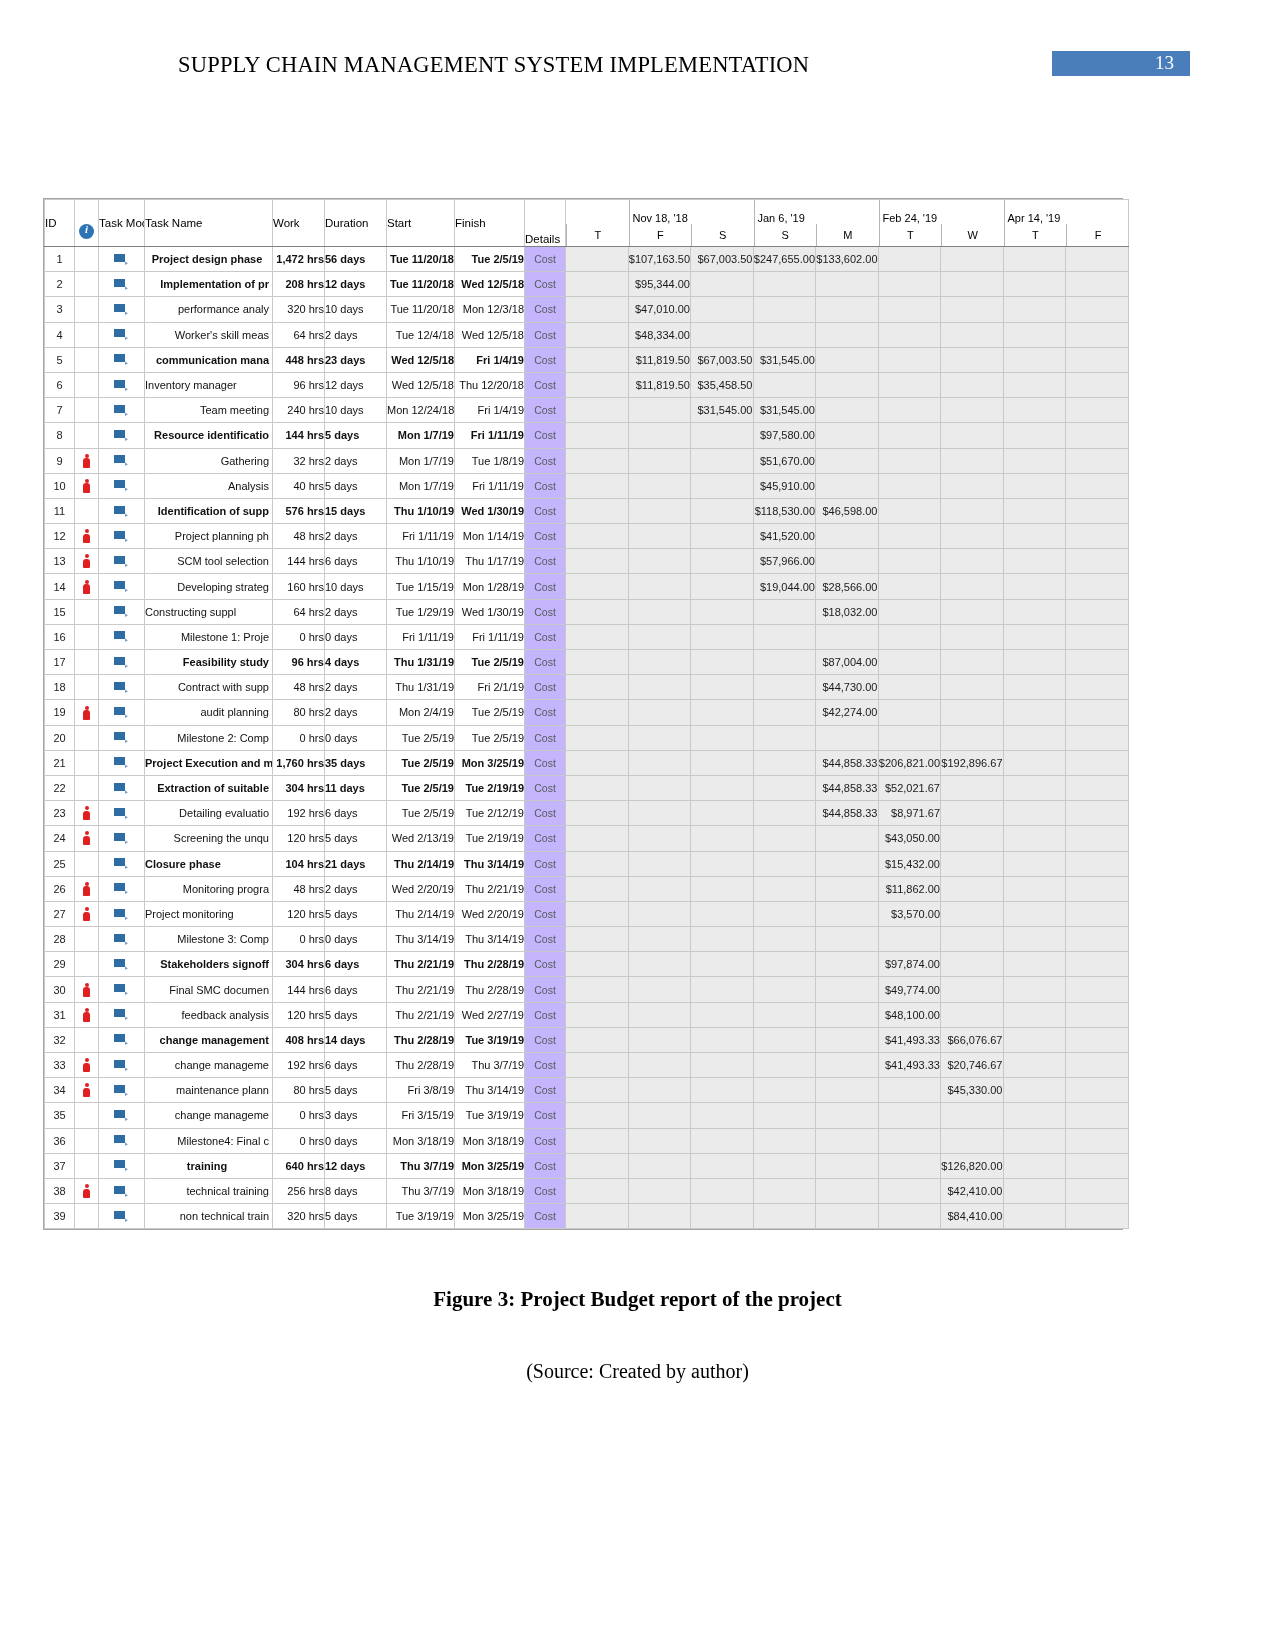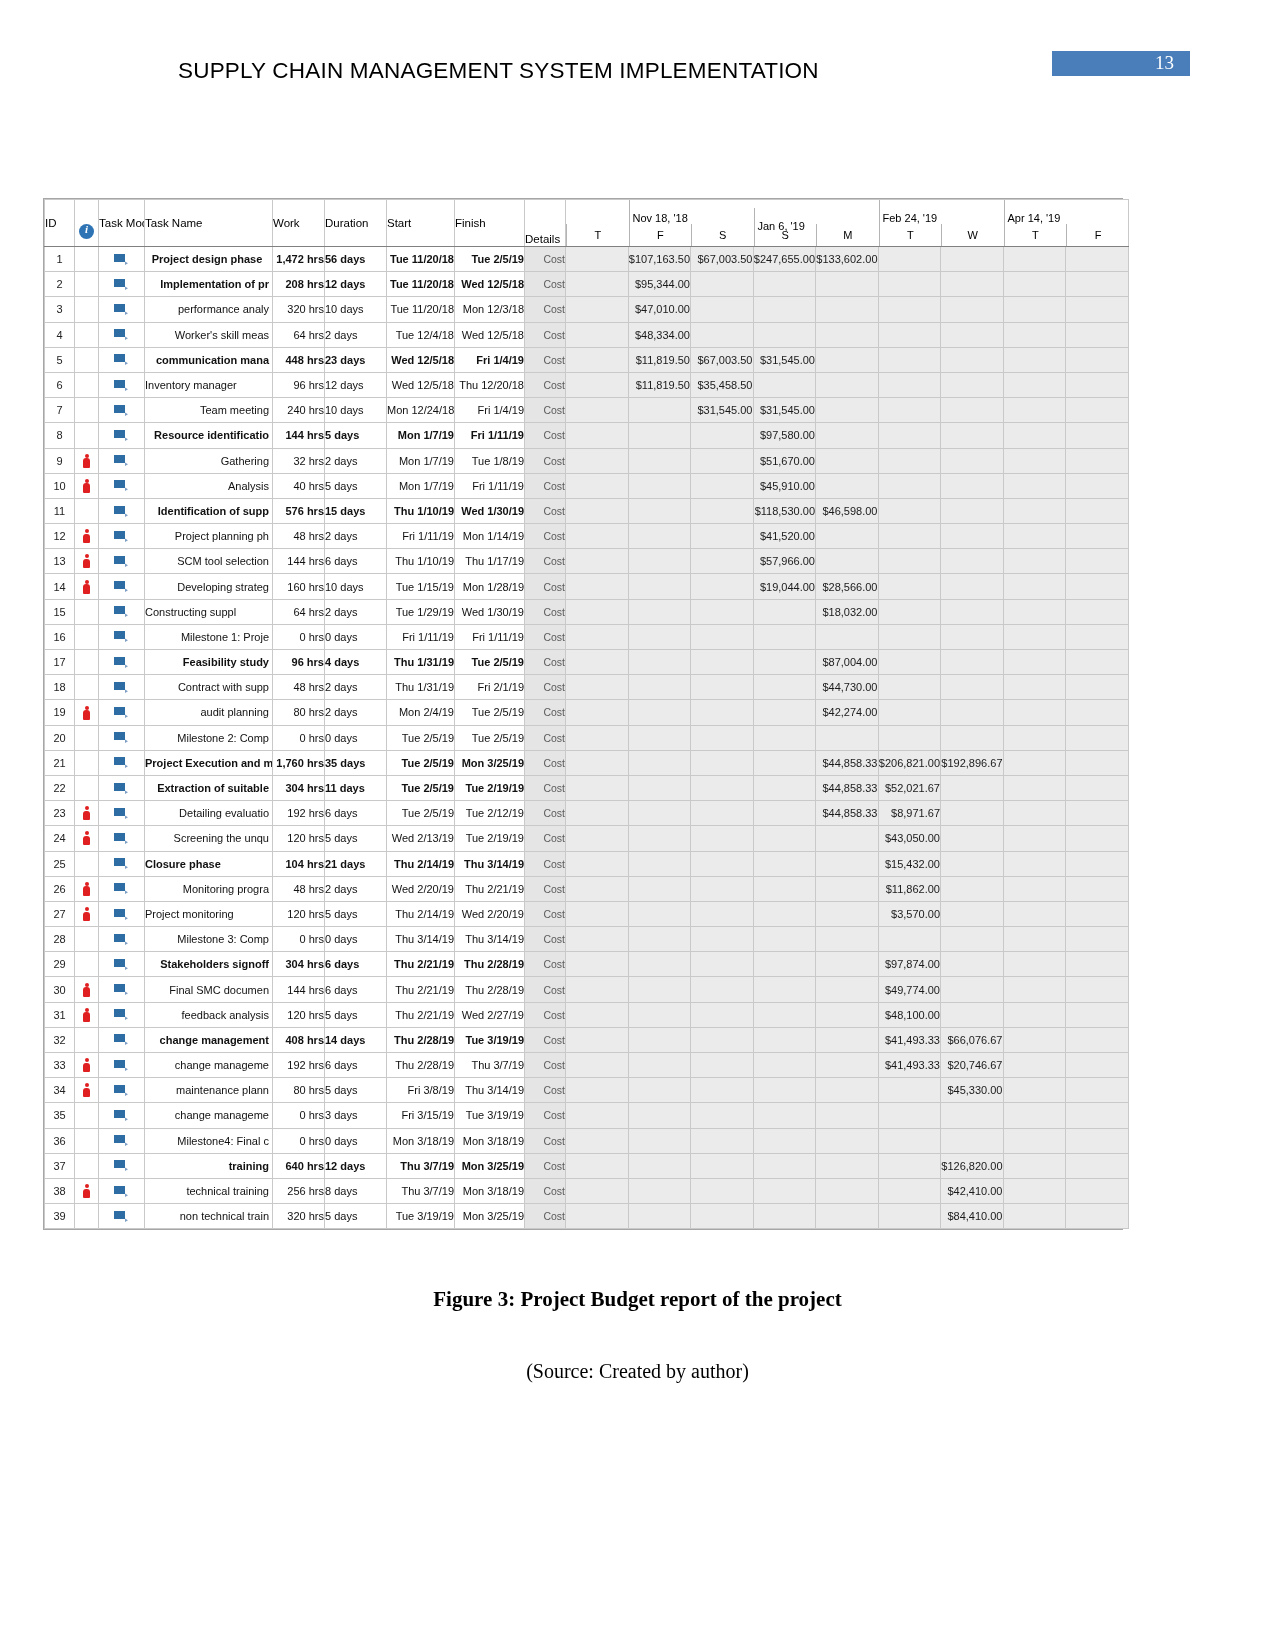--- a/index.html
+++ b/index.html
@@ -10,22 +10,22 @@
     font-family:"Liberation Serif", serif;
     position:relative;
     overflow:hidden;
   }
 
   
   .page-header {
     position:absolute; top:50px; left:0; width:1275px; height:40px;
   }
   .doc-title {
-    position:absolute; left:178px; top:8px;
-    font-family:Liberation Sans, sans-serif;
+    position:absolute; left:178px; top:2px;
+    font-family:Liberation Serif, serif;
     font-size:22.5px; letter-spacing:0.2px;
     color:#000; white-space:nowrap;
   }
   .page-num-box {
     position:absolute; left:1052px; top:1px;
     width:138px; height:25px;
     background:#4a7ebb;
   }
   .page-num-box span {
     position:absolute; right:16px; top:1px;
@@ -73,22 +73,22 @@
 
   
   .c-id      { width:30px;  text-align:center; }
   .c-ind     { width:24px;  text-align:center; }
   .c-mode    { width:46px;  text-align:center; }
   .c-name    { width:128px; text-align:right; padding-right:3px; }
   .c-work    { width:52px;  text-align:right; padding-right:3px; }
   .c-dur     { width:62px;  text-align:left;  padding-left:2px; }
   .c-start   { width:68px;  text-align:right; padding-right:2px; }
   .c-finish  { width:70px;  text-align:right; padding-right:2px; }
-  .c-det     { width:41px;  text-align:right;  padding-left:2px;
-               background:#e5e5e5; color:#5b5b5b; font-size:10.5px; }
+  .c-det     { width:41px;  text-align:center;  padding-left:2px;
+               background:#c4b5fd; color:#5b5b5b; font-size:10.5px; }
 
   tr.data-row td { height:25.2px; }
   tr.data-row td.c-id { font-size:11px; color:#222; }
 
   
   td.ts {
     background:#ebebeb;
     text-align:right;
     padding-right:1px;
     font-size:11px;
@@ -215,21 +215,21 @@
         <th class="hdr-cell">Duration</th>
         <th class="hdr-cell">Start</th>
         <th class="hdr-cell">Finish</th>
         <th class="hdr-cell b-bottom">Details</th>
         <th class="hdr-cell" colspan="9" style="padding:0">
           <div id="timescale-top" class="tier-top">
               <div style="position: absolute; top: 0px; height: 24px; left: 0px; width: 62.5px;"></div>
               <div style="position: absolute; top: 0px; height: 24px; left: 62.5px; width: 125px; border-left: 1px solid rgb(180, 180, 180);">
                 <span class="tier-lbl">Nov 18, '18</span>
               </div>
-              <div style="position: absolute; top: 8px; height: 24px; left: 187.5px; width: 125px; border-left: 1px solid rgb(180, 180, 180);">
+              <div style="position: absolute; top: 0px; height: 24px; left: 187.5px; width: 125px; border-left: 1px solid rgb(180, 180, 180);">
                 <span class="tier-lbl">Jan 6, '19</span>
               </div>
               <div style="position: absolute; top: 0px; height: 24px; left: 312.5px; width: 125px; border-left: 1px solid rgb(180, 180, 180);">
                 <span class="tier-lbl">Feb 24, '19</span>
               </div>
               <div style="position: absolute; top: 0px; height: 24px; left: 437.5px; width: 62.5px; border-left: 1px solid rgb(180, 180, 180);">
                 <span class="tier-lbl">Apr 14, '19</span>
               </div>
             </div>
           <table style="width:100%;border-collapse:collapse;table-layout:fixed">
@@ -1053,21 +1053,21 @@
           <td class="ts"></td>
           <td class="ts"></td>
           <td class="ts"></td>
         </tr>
         <tr class="data-row">
           <td class="c-id">37</td>
           <td class="c-ind"></td>
           <td class="c-mode"><span class="mode-icon"><span class="sq"></span><svg class="arrow" viewBox="0 0 8 6">
                 <path d="M0 4 L5 4 L5 1.5 L8 3.2 L5 5 L5 4 Z" fill="#7d9fc4"></path>
               </svg></span></td>
-          <td class="c-name" style="text-align:right;padding-right:3px;font-weight:bold;">training</td>
+          <td class="c-name" style="text-align:center;padding-right:3px;font-weight:bold;">training</td>
           <td class="c-work" style="font-weight:bold;margin-left:19px;">640 hrs</td>
           <td class="c-dur" style="font-weight:bold;">12 days</td>
           <td class="c-start" style="font-weight:bold;">Thu 3/7/19</td>
           <td class="c-finish" style="font-weight:bold;">Mon 3/25/19</td>
           <td class="c-det">Cost</td>
           <td class="ts"></td>
           <td class="ts"></td>
           <td class="ts"></td>
           <td class="ts"></td>
           <td class="ts"></td>

